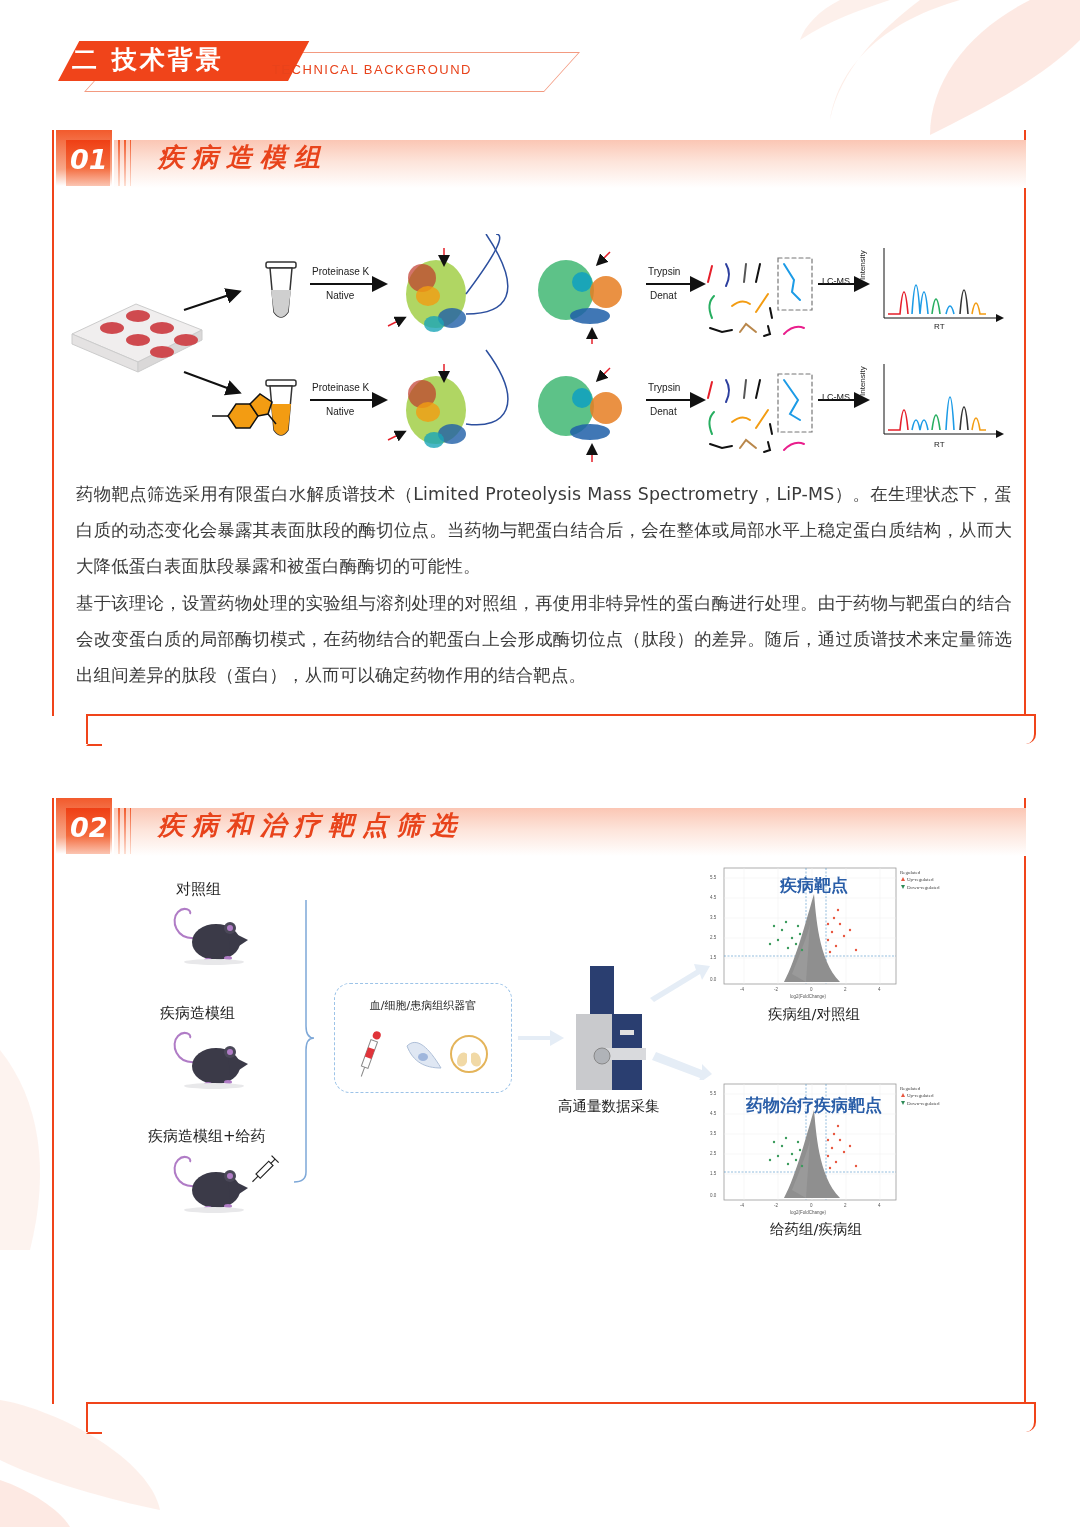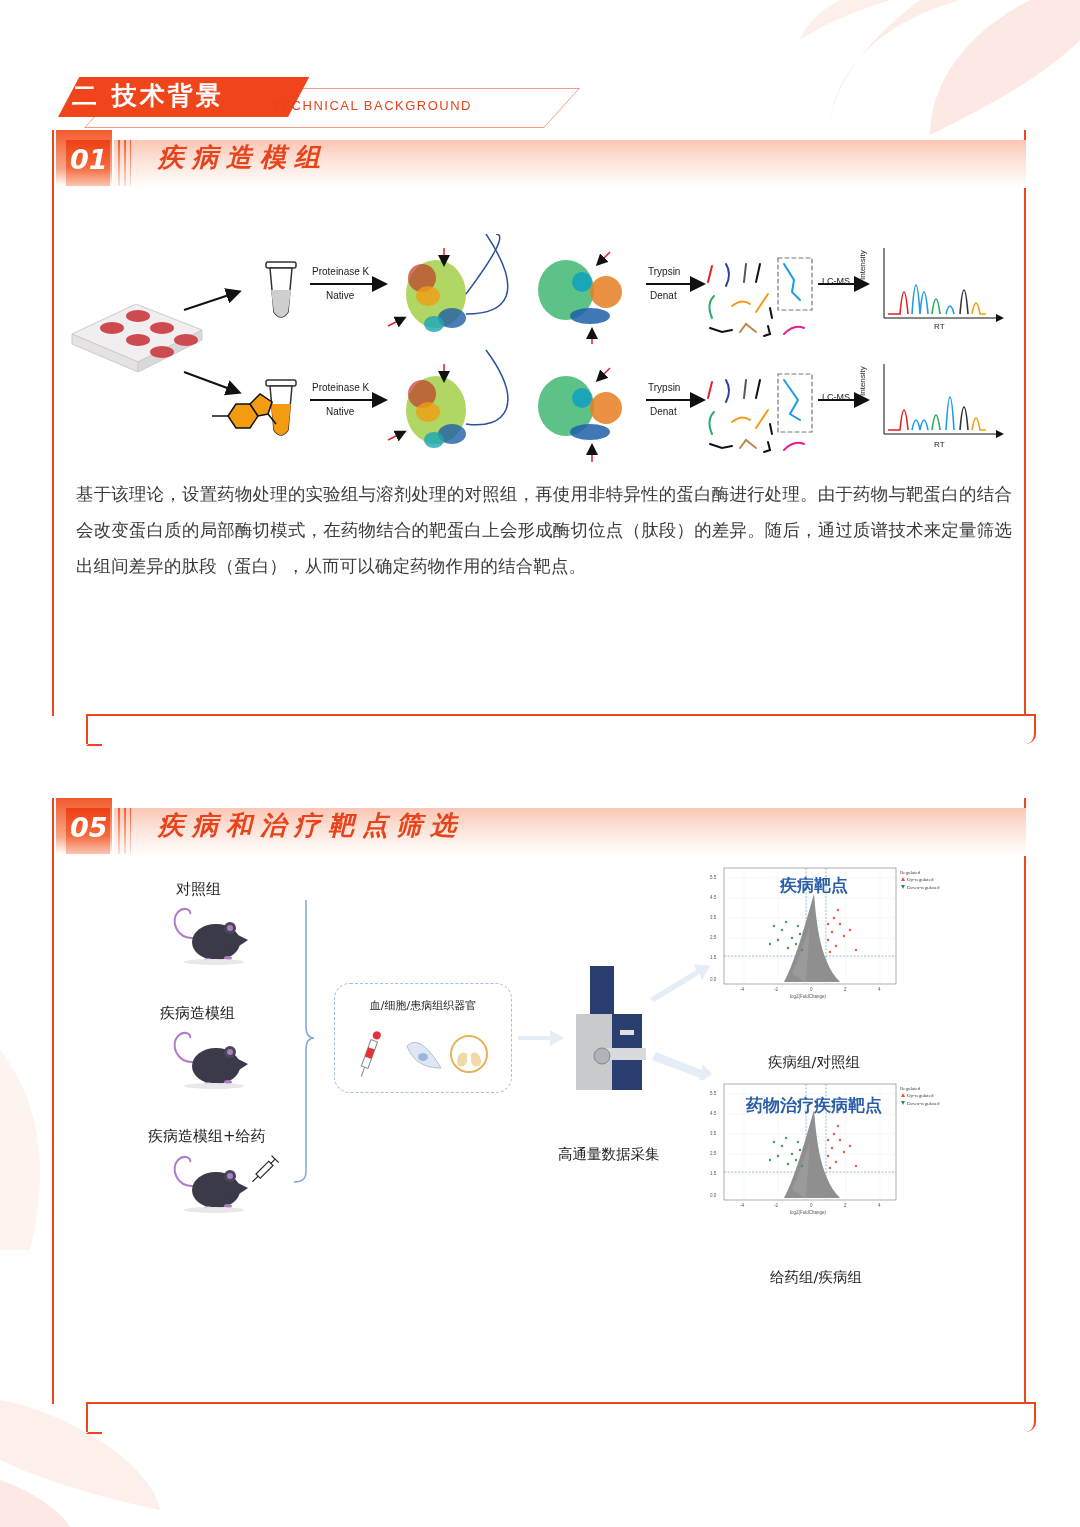--- a/index.html
+++ b/index.html
@@ -3,21 +3,21 @@
 <meta charset="utf-8">
 <style>
   * { box-sizing: border-box; margin: 0; padding: 0; }
   html, body { width: 1080px; height: 1527px; background: #ffffff; overflow: hidden; }
   body { position: relative; font-family: "DejaVu Sans", "Liberation Sans", sans-serif; color: #333; }
 
   
   .leaf { position: absolute; pointer-events: none; }
 
   
-  .main-header { position: absolute; left: 36px; top: 40px; width: 500px; height: 54px; margin-top: 36px; }
+  .main-header { position: absolute; left: 36px; top: 40px; width: 500px; height: 54px; }
   .main-header .red-band {
     position: absolute; left: 0; top: 1px; width: 230px; height: 40px;
     background: #f0441a; transform: skewX(-28deg); transform-origin: left bottom; left: 22px;
   }
   .main-header .outline-band {
     position: absolute; left: 48px; top: 12px; width: 460px; height: 40px;
     border: 1px solid #f39a80; transform: skewX(-42deg); transform-origin: left bottom;
   }
   .main-header .cn-title {
     position: absolute; left: 36px; top: 3px; font-size: 25px; font-weight: bold;
@@ -85,21 +85,21 @@
   .group-label { position: absolute; font-size: 15px; color: #222; font-family: "DejaVu Sans", sans-serif; }
   .sample-box {
     position: absolute; left: 334px; top: 983px; width: 178px; height: 110px;
     border: 1.5px dashed #9cc3e8; border-radius: 16px;
   }
   .sample-label { position: absolute; left: 0; right: 0; top: 14px; text-align: center; font-size: 11px; color: #222; }
   .volcano-title {
     position: absolute; font-size: 17px; font-weight: bold; color: #2a5ea8;
     font-family: "DejaVu Sans", sans-serif;
   }
-  .caption { position: absolute; font-size: 14.5px; color: #222; font-family: "DejaVu Sans", sans-serif; margin-top: 48px; }
+  .caption { position: absolute; font-size: 14.5px; color: #222; font-family: "DejaVu Sans", sans-serif; }
 </style>
 </head>
 <body>
 
 <svg class="leaf" style="left:800px;top:0;width:280px;height:140px" viewBox="0 0 280 140">
   <path d="M30 120 C 40 60, 90 20, 160 0 L 120 0 C 80 30, 40 70, 30 120 Z" fill="#fde8e1" opacity="0.8"></path>
   <path d="M130 135 C 130 80, 170 30, 230 0 L 280 0 L 280 40 C 240 80, 180 110, 130 135 Z" fill="#fde4dc" opacity="0.8"></path>
   <path d="M0 40 C 30 20, 60 10, 90 0 L 40 0 C 20 10, 5 25, 0 40 Z" fill="#fdece6" opacity="0.8"></path>
 </svg>
 <svg class="leaf" style="left:0;top:1380px;width:170px;height:147px" viewBox="0 0 170 147">
@@ -282,32 +282,33 @@
   <div class="small-label" style="left:596px;top:252px">Trypsin</div>
   <div class="small-label" style="left:598px;top:276px">Denat</div>
   <div class="small-label" style="left:770px;top:146px;font-size:9px">LC-MS</div>
   <div class="small-label" style="left:770px;top:262px;font-size:9px">LC-MS</div>
   <div class="small-label" style="left:806px;top:150px;font-size:8px;transform:rotate(-90deg);transform-origin:left top">Intensity</div>
   <div class="small-label" style="left:806px;top:266px;font-size:8px;transform:rotate(-90deg);transform-origin:left top">Intensity</div>
   <div class="small-label" style="left:882px;top:192px;font-size:8px">RT</div>
   <div class="small-label" style="left:882px;top:310px;font-size:8px">RT</div>
 
   <div class="body-text" style="top:346px;">
+    <div>药物靶点筛选采用有限蛋白水解质谱技术（Limited Proteolysis Mass Spectrometry，LiP-MS）。在生理状态下，蛋白质的动态变化会暴露其表面肽段的酶切位点。当药物与靶蛋白结合后，会在整体或局部水平上稳定蛋白质结构，从而大大降低蛋白表面肽段暴露和被蛋白酶酶切的可能性。</div>
     <div>基于该理论，设置药物处理的实验组与溶剂处理的对照组，再使用非特异性的蛋白酶进行处理。由于药物与靶蛋白的结合会改变蛋白质的局部酶切模式，在药物结合的靶蛋白上会形成酶切位点（肽段）的差异。随后，通过质谱技术来定量筛选出组间差异的肽段（蛋白），从而可以确定药物作用的结合靶点。</div>
   </div>
 </div>
 
 <div class="section" style="top:798px;height:634px;">
   <div class="card" style="bottom:28px;"></div>
   <div class="card-fold"></div>
   <div class="head-band"></div>
   <div class="num-block">
     <div class="back"></div>
       <div class="front"></div>
-    <div class="num">05</div>
+    <div class="num">02</div>
   </div>
   <div class="stripes">
     <span style="left:0"></span>
       <span style="left:6px"></span>
       <span style="left:12px;width:1px"></span>
   </div>
   <div class="section-title">疾病和治疗靶点筛选</div>
 
 </div>
 

